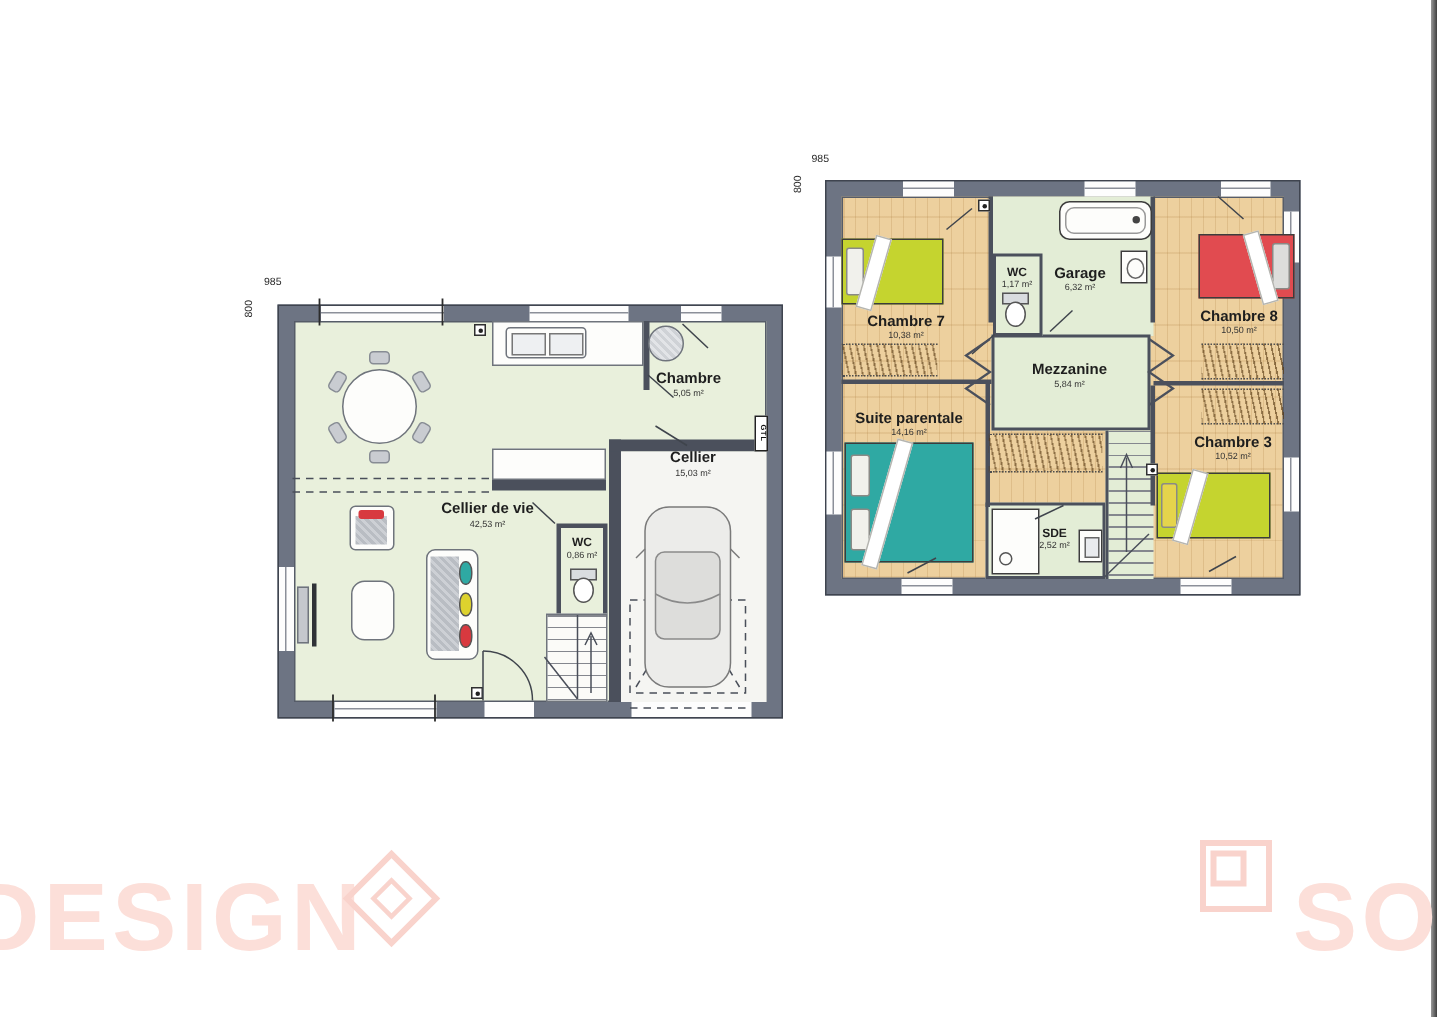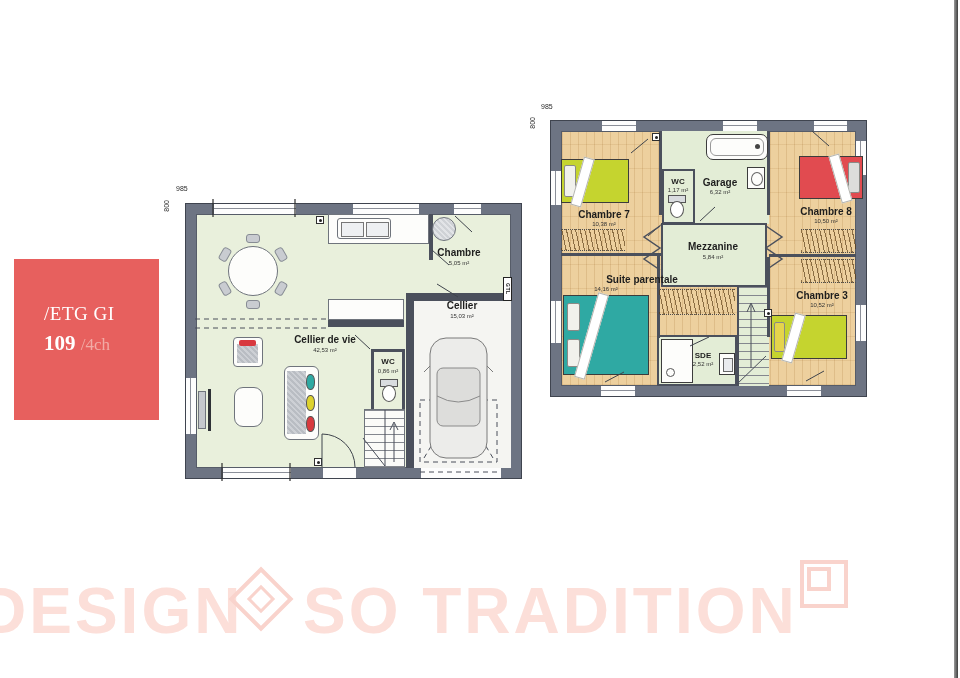--- a/index.html
+++ b/index.html
@@ -75,26 +75,20 @@
   .wm-d-inner{position:absolute;left:19px;top:19px;width:14px;height:14px;border:3px solid #f9d3cc;transform:rotate(45deg);}
   .wm-s-outer{position:absolute;left:0;top:0;width:40px;height:40px;border:4px solid #f9d3cc;}
   .wm-s-inner{position:absolute;left:7px;top:7px;width:16px;height:16px;border:4px solid #f9d3cc;}
 </style>
 </head>
 <body>
 
 <div class="page">
   <div class="scan-edge"></div>
 
-  <div class="card">
-    <div class="card-text">
-      <div class="card-l1">/ETG GI</div>
-      <div class="card-l2"><span>109</span> <span class="card-variant">/4ch</span></div>
-    </div>
-  </div>
 
   <div class="dim" style="left:176px;top:185px;">985</div>
   <div class="dim dim-v" style="left:163px;top:200px;">800</div>
 
   <div class="dim" style="left:541px;top:103px;">985</div>
   <div class="dim dim-v" style="left:529px;top:117px;">800</div>
 
   <div class="plan gf">
     <div class="interior"></div>
 
@@ -240,21 +234,21 @@
     <div class="lbl rname" style="left:53px;top:88px;">Chambre 7</div>
     <div class="lbl rarea" style="left:53px;top:100px;">10,38 m²</div>
     <div class="lbl rname sm" style="left:127px;top:56px;">WC</div>
     <div class="lbl rarea" style="left:127px;top:66px;">1,17 m²</div>
     <div class="lbl rname" style="left:169px;top:56px;">Garage</div>
     <div class="lbl rarea" style="left:169px;top:68px;">6,32 m²</div>
     <div class="lbl rname" style="left:275px;top:85px;">Chambre 8</div>
     <div class="lbl rarea" style="left:275px;top:97px;">10,50 m²</div>
     <div class="lbl rname" style="left:162px;top:120px;">Mezzanine</div>
     <div class="lbl rarea" style="left:162px;top:133px;">5,84 m²</div>
-    <div class="lbl rname" style="left:55px;top:153px;margin-left:36px;">Suite parentale</div>
+    <div class="lbl rname" style="left:55px;top:153px;">Suite parentale</div>
     <div class="lbl rarea" style="left:55px;top:165px;">14,16 m²</div>
     <div class="lbl rname sm" style="left:152px;top:230px;">SDE</div>
     <div class="lbl rarea" style="left:152px;top:240px;">2,52 m²</div>
     <div class="lbl rname" style="left:271px;top:169px;">Chambre 3</div>
     <div class="lbl rarea" style="left:271px;top:181px;">10,52 m²</div>
   </div>
 
   <svg class="overlay" width="960" height="678" viewBox="0 0 960 678">
     <g stroke="#3f444c" stroke-width="1" fill="none">
       <path d="M 355 467 A 33 33 0 0 0 322 434"></path>
@@ -305,18 +299,18 @@
       <line x1="430" y1="366" x2="424" y2="372" stroke="#7a7a7a"></line>
       <line x1="487" y1="366" x2="493" y2="372" stroke="#7a7a7a"></line>
     </g>
   </svg>
 
   <div class="wm" style="left:-20px;top:574px;">DESIGN</div>
   <div class="wm-logo" style="left:232px;top:570px;width:56px;height:56px;">
     <div class="wm-d-outer"></div>
     <div class="wm-d-inner"></div>
   </div>
-  <div class="wm" style="left:303px;top:574px;">SO TRADITION</div>
   <div class="wm-logo" style="left:800px;top:560px;width:44px;height:44px;">
     <div class="wm-s-outer"></div>
     <div class="wm-s-inner"></div>
   </div>
+  <div class="wm" style="left:862px;top:574px;">SO</div>
 </div>
 
 </body></html>

